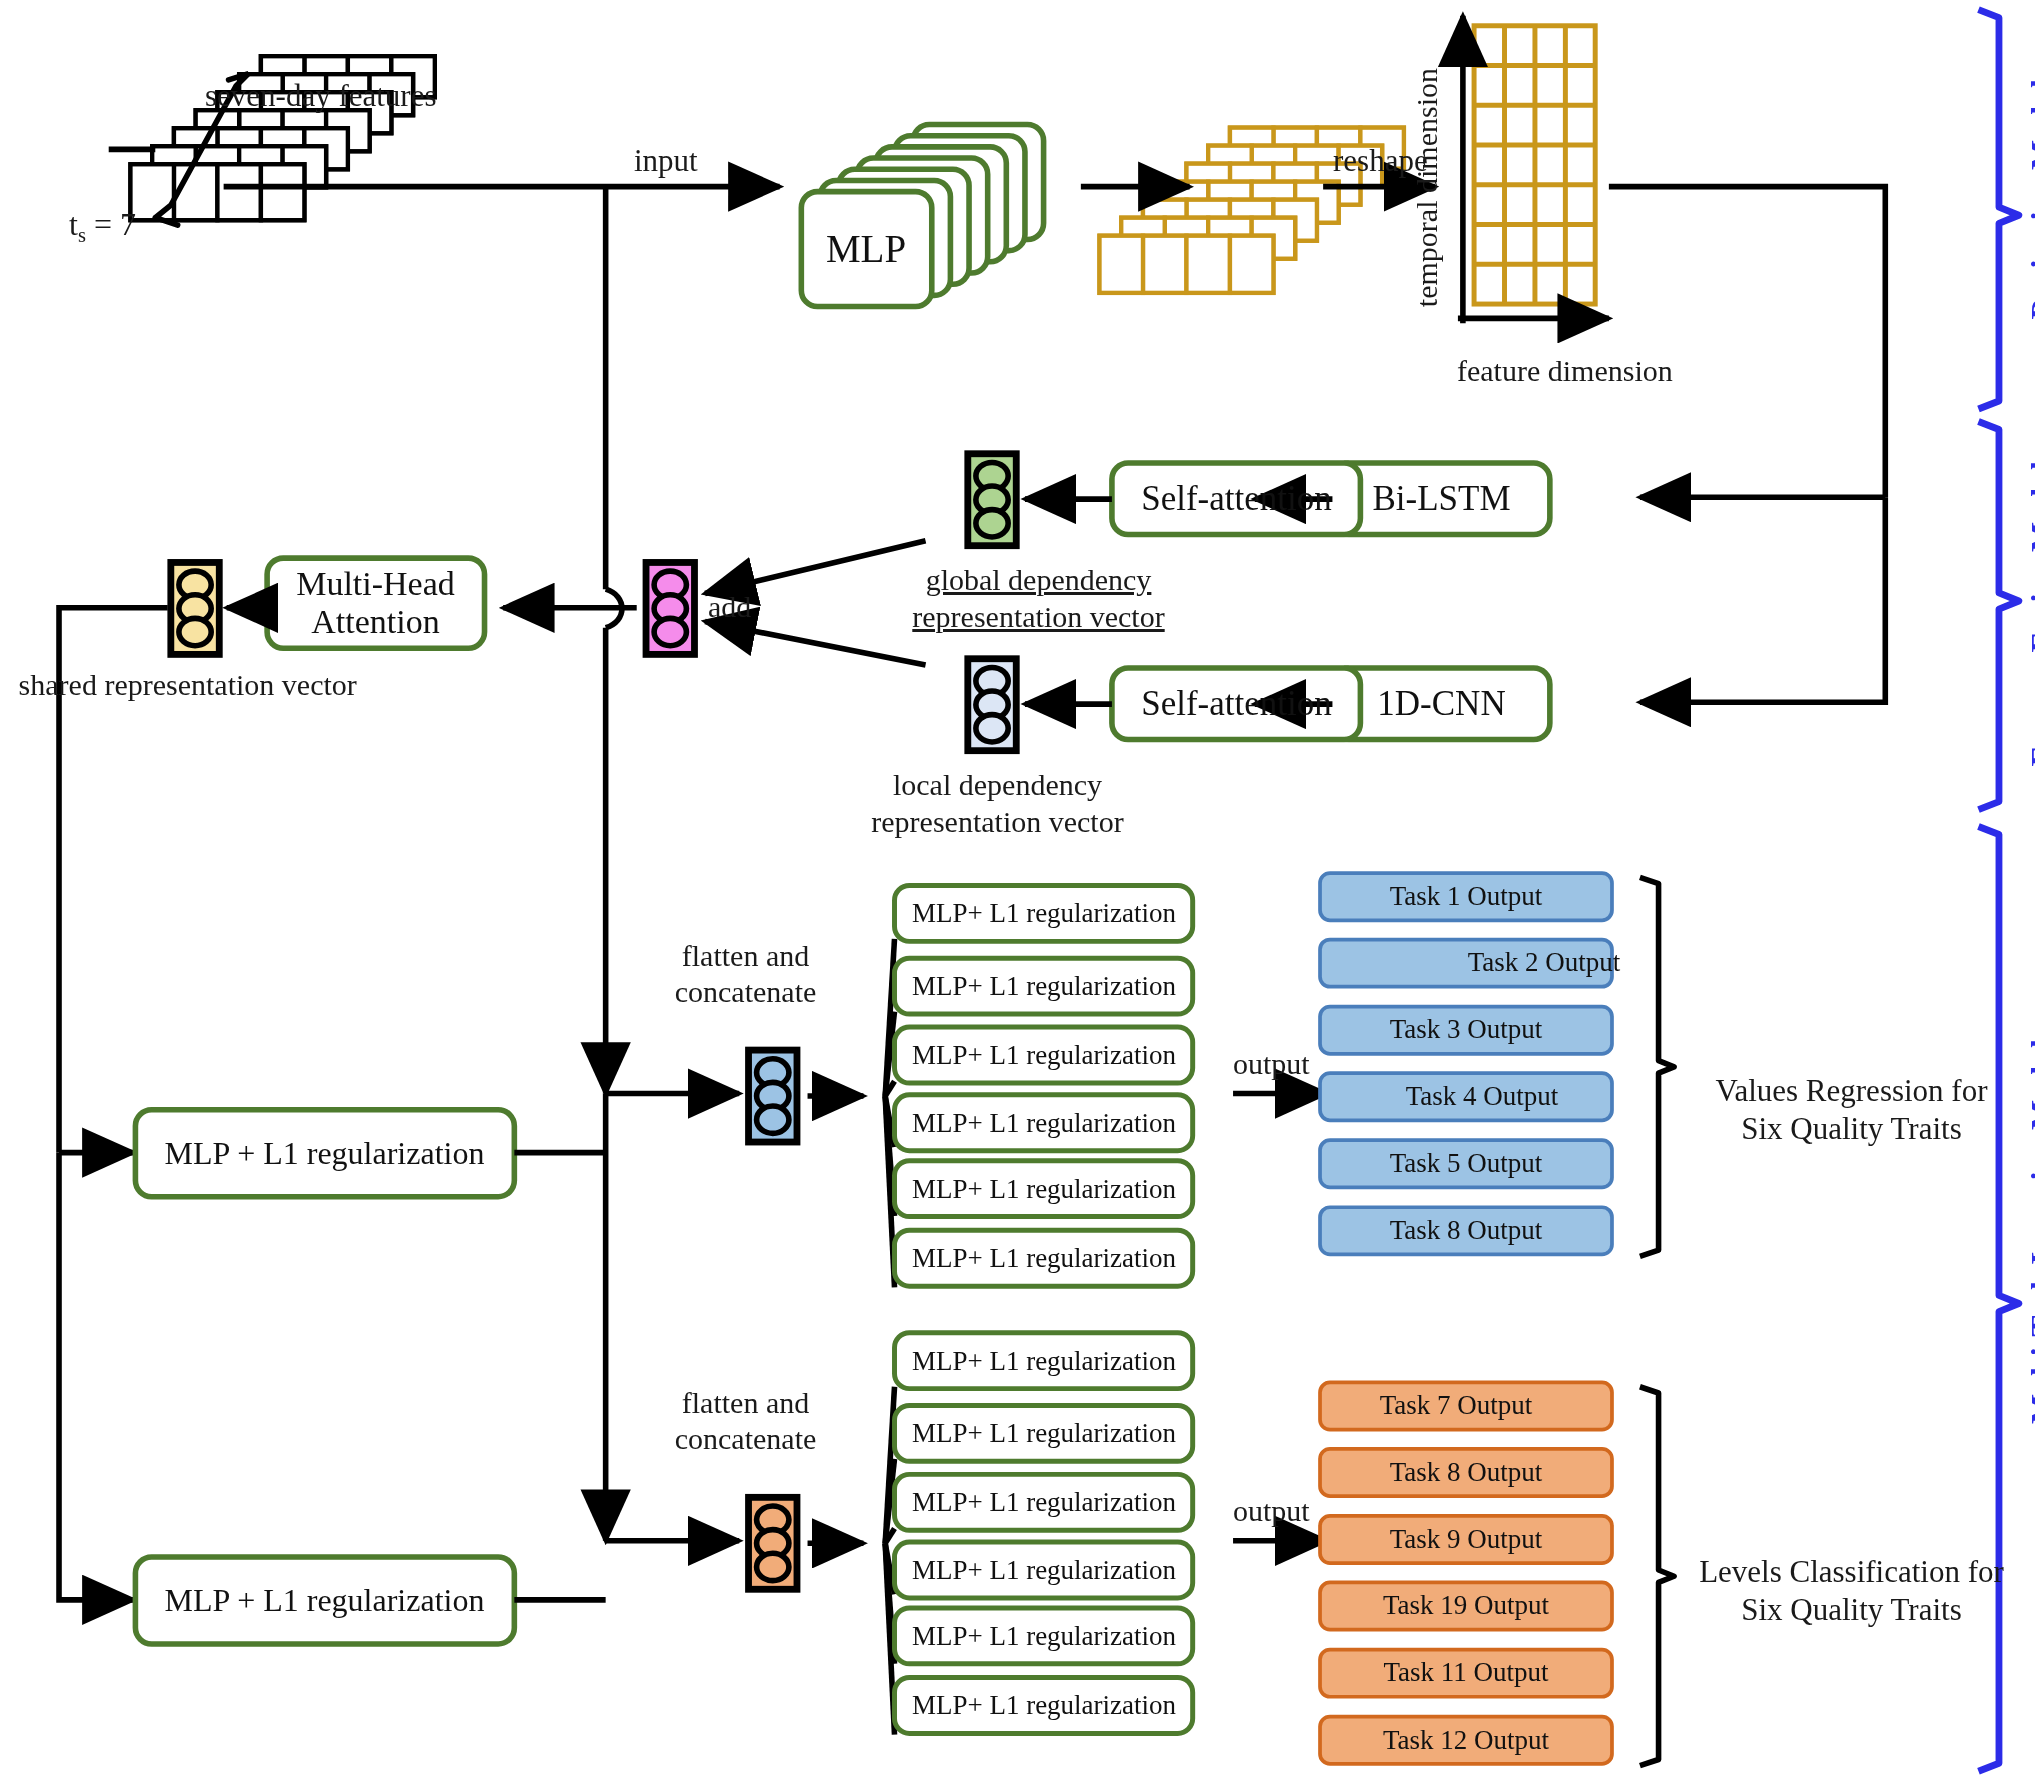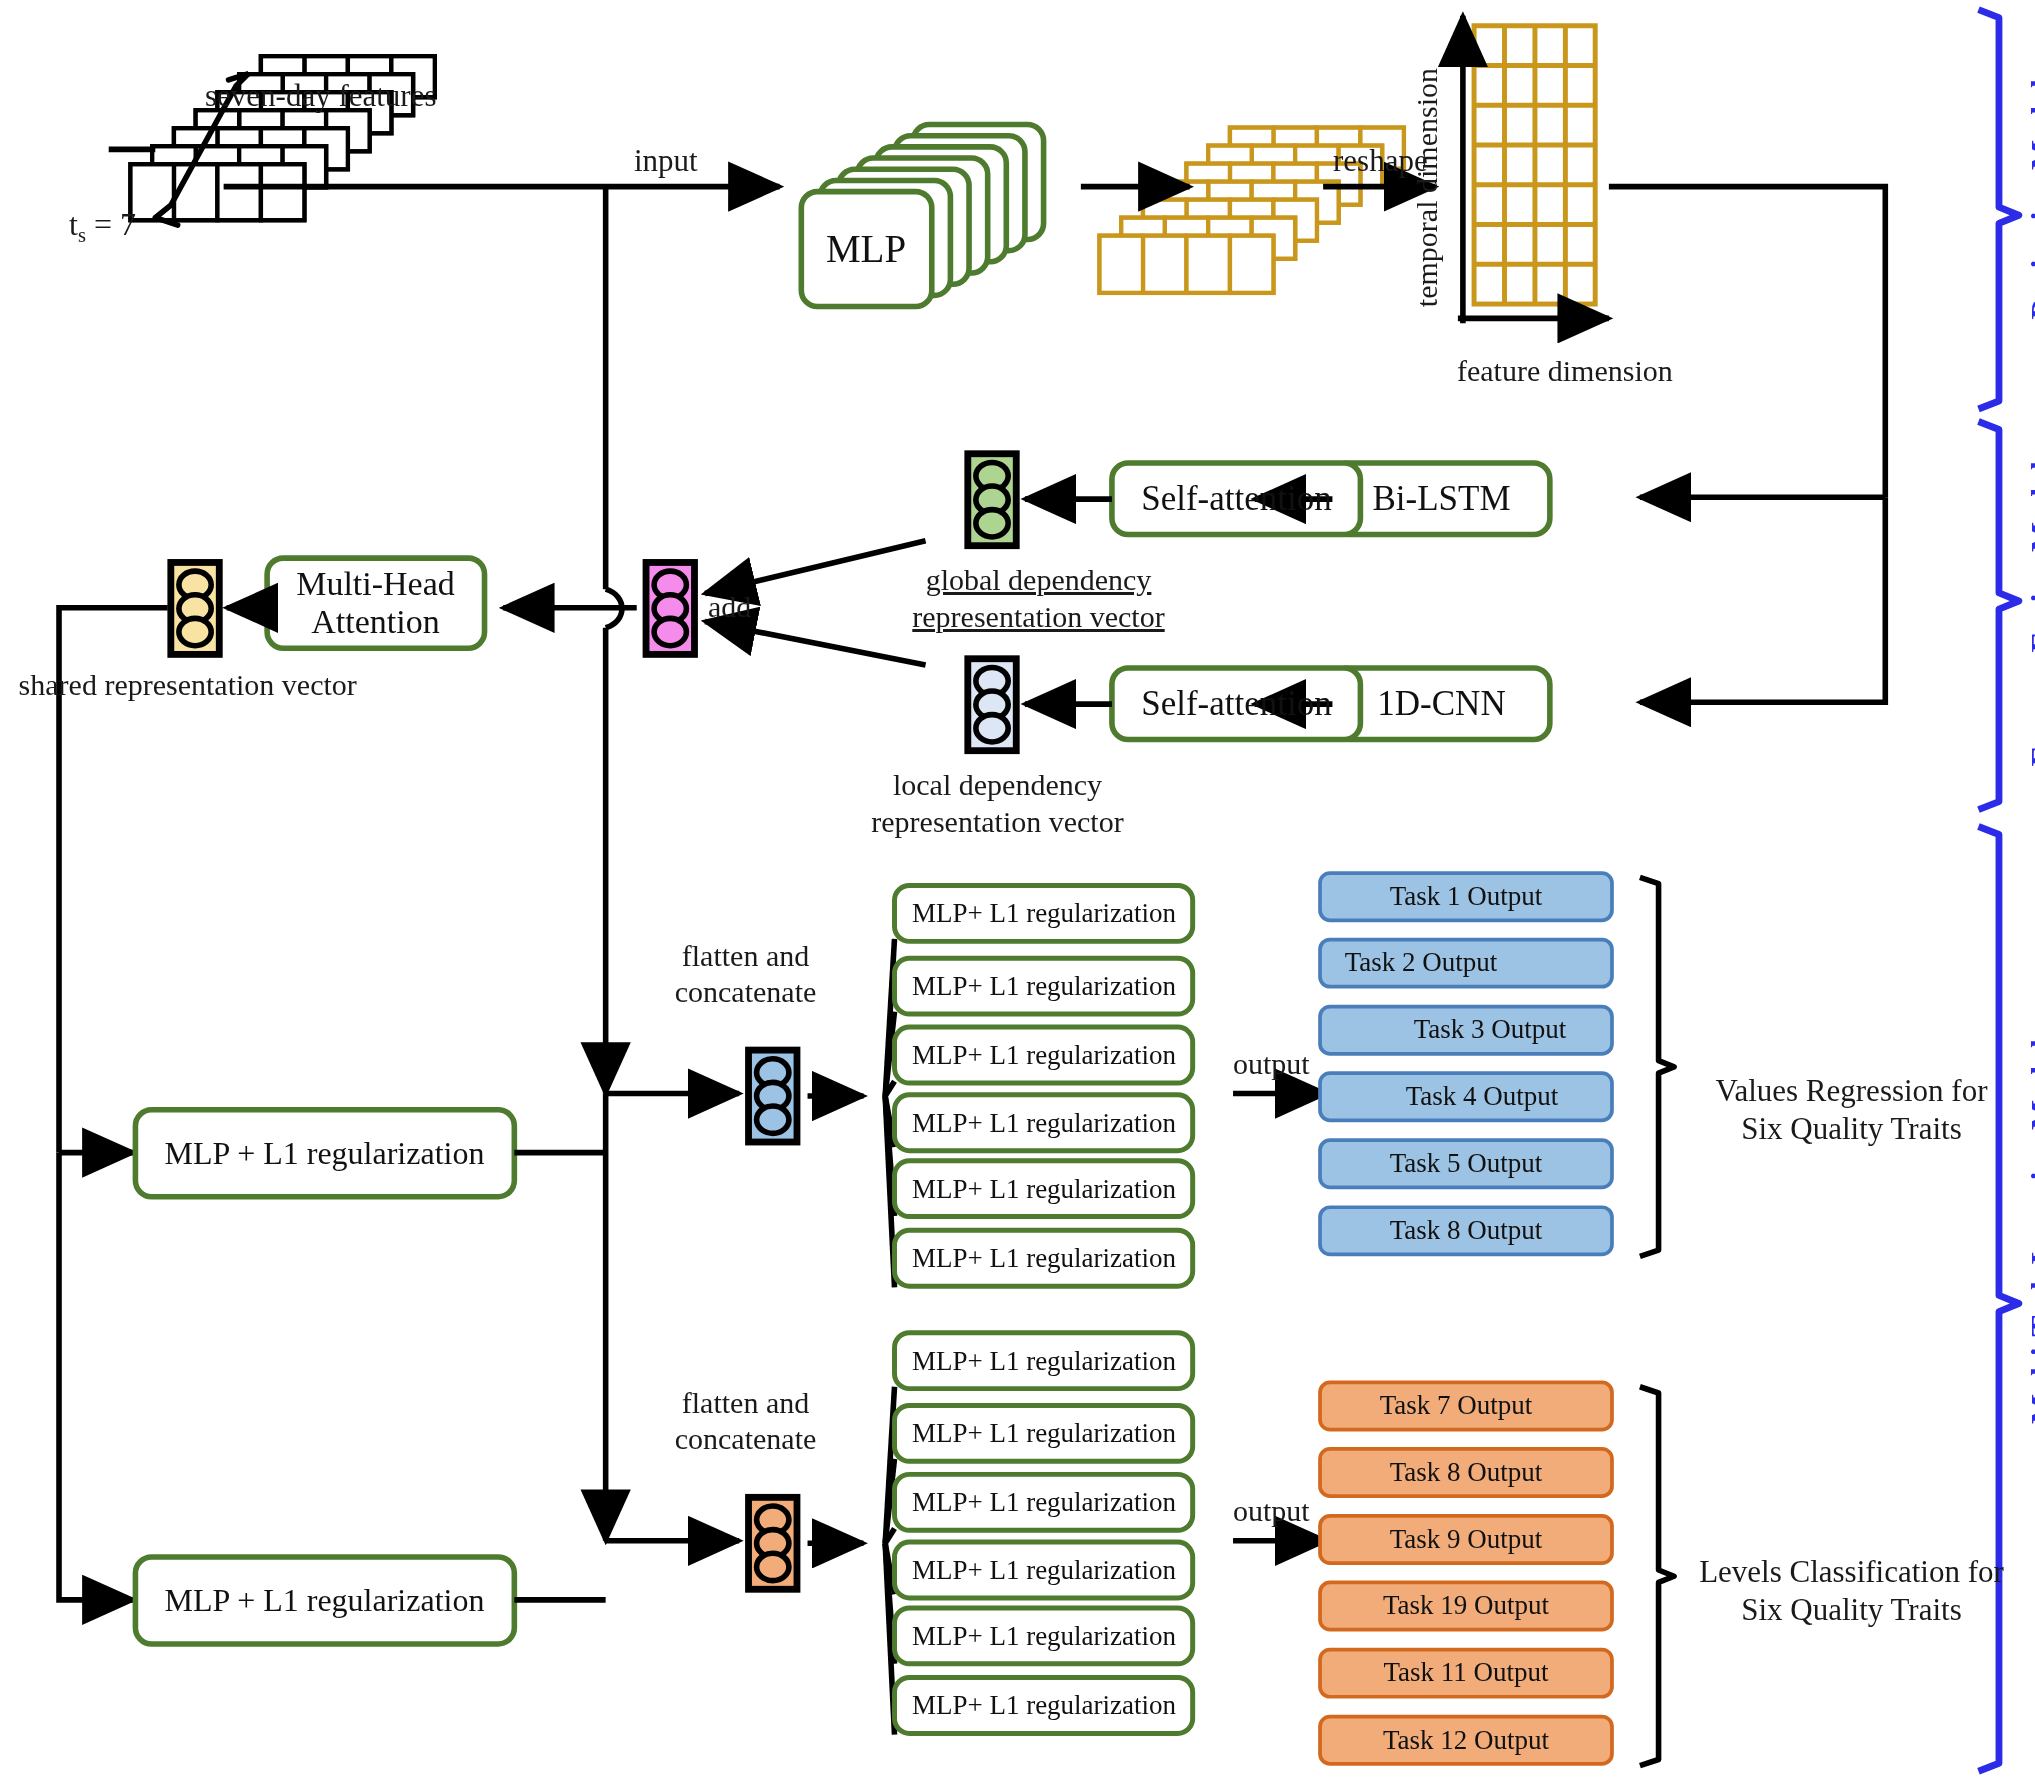--- a/index.html
+++ b/index.html
@@ -406,22 +406,22 @@
       <div class="boxlabel" style="left: 895px; top: 1095px; width: 298px; height: 56px; font-size: 27px;">MLP+ L1 regularization</div>
       <div class="boxlabel" style="left: 895px; top: 1161px; width: 298px; height: 56px; font-size: 27px;">MLP+ L1 regularization</div>
       <div class="boxlabel" style="left: 895px; top: 1230px; width: 298px; height: 56px; font-size: 27px;">MLP+ L1 regularization</div>
       <div class="boxlabel" style="left: 895px; top: 1333px; width: 298px; height: 56px; font-size: 27px;">MLP+ L1 regularization</div>
       <div class="boxlabel" style="left: 895px; top: 1405px; width: 298px; height: 56px; font-size: 27px;">MLP+ L1 regularization</div>
       <div class="boxlabel" style="left: 895px; top: 1474px; width: 298px; height: 56px; font-size: 27px;">MLP+ L1 regularization</div>
       <div class="boxlabel" style="left: 895px; top: 1542px; width: 298px; height: 56px; font-size: 27px;">MLP+ L1 regularization</div>
       <div class="boxlabel" style="left: 895px; top: 1608px; width: 298px; height: 56px; font-size: 27px;">MLP+ L1 regularization</div>
       <div class="boxlabel" style="left: 895px; top: 1677px; width: 298px; height: 56px; font-size: 27px;">MLP+ L1 regularization</div>
       <div class="boxlabel" style="left: 1320px; top: 873px; width: 292px; height: 47px; font-size: 27px;">Task 1 Output</div>
-      <div class="boxlabel" style="left: 1265px; top: 939px; width: 312px; height: 47px; font-size: 27px;">Task 2 Output</div>
-      <div class="boxlabel" style="left: 1320px; top: 1006px; width: 292px; height: 47px; font-size: 27px; padding-left: 24px;">Task 3 Output</div>
+      <div class="boxlabel" style="left: 1388px; top: 939px; width: 312px; height: 47px; font-size: 27px;">Task 2 Output</div>
+      <div class="boxlabel" style="left: 1320px; top: 1006px; width: 292px; height: 47px; font-size: 27px;">Task 3 Output</div>
       <div class="boxlabel" style="left: 1320px; top: 1073px; width: 324px; height: 47px; font-size: 27px;">Task 4 Output</div>
       <div class="boxlabel" style="left: 1320px; top: 1140px; width: 292px; height: 47px; font-size: 27px;">Task 5 Output</div>
       <div class="boxlabel" style="left: 1320px; top: 1207px; width: 292px; height: 47px; font-size: 27px;">Task 8 Output</div>
       <div class="boxlabel" style="left: 1320px; top: 1382px; width: 272px; height: 47px; font-size: 27px;">Task 7 Output</div>
       <div class="boxlabel" style="left: 1320px; top: 1449px; width: 292px; height: 47px; font-size: 27px;">Task 8 Output</div>
       <div class="boxlabel" style="left: 1320px; top: 1516px; width: 292px; height: 47px; font-size: 27px;">Task 9 Output</div>
       <div class="boxlabel" style="left: 1320px; top: 1582px; width: 292px; height: 47px; font-size: 27px;">Task 19 Output</div>
       <div class="boxlabel" style="left: 1320px; top: 1649px; width: 292px; height: 47px; font-size: 27px;">Task 11 Output</div>
       <div class="boxlabel" style="left: 1320px; top: 1717px; width: 292px; height: 47px; font-size: 27px;">Task 12 Output</div>
     </div>

